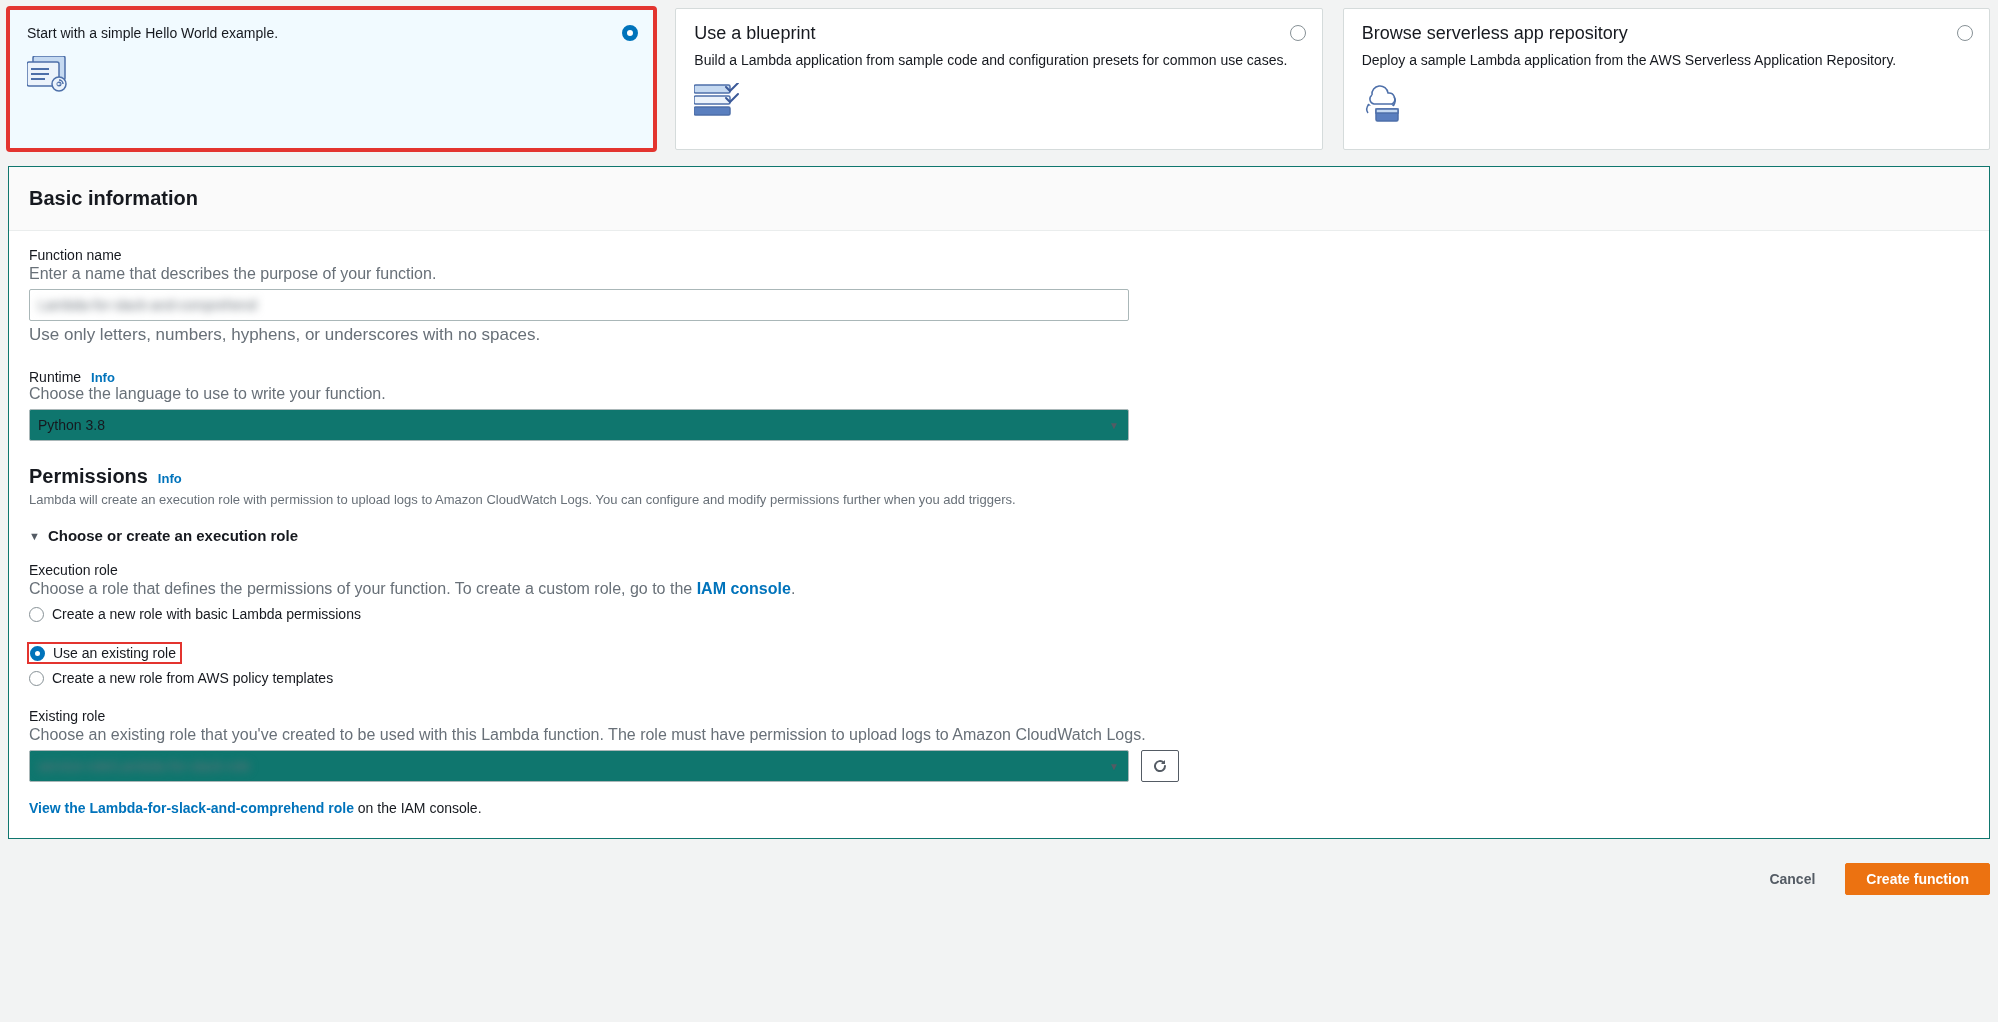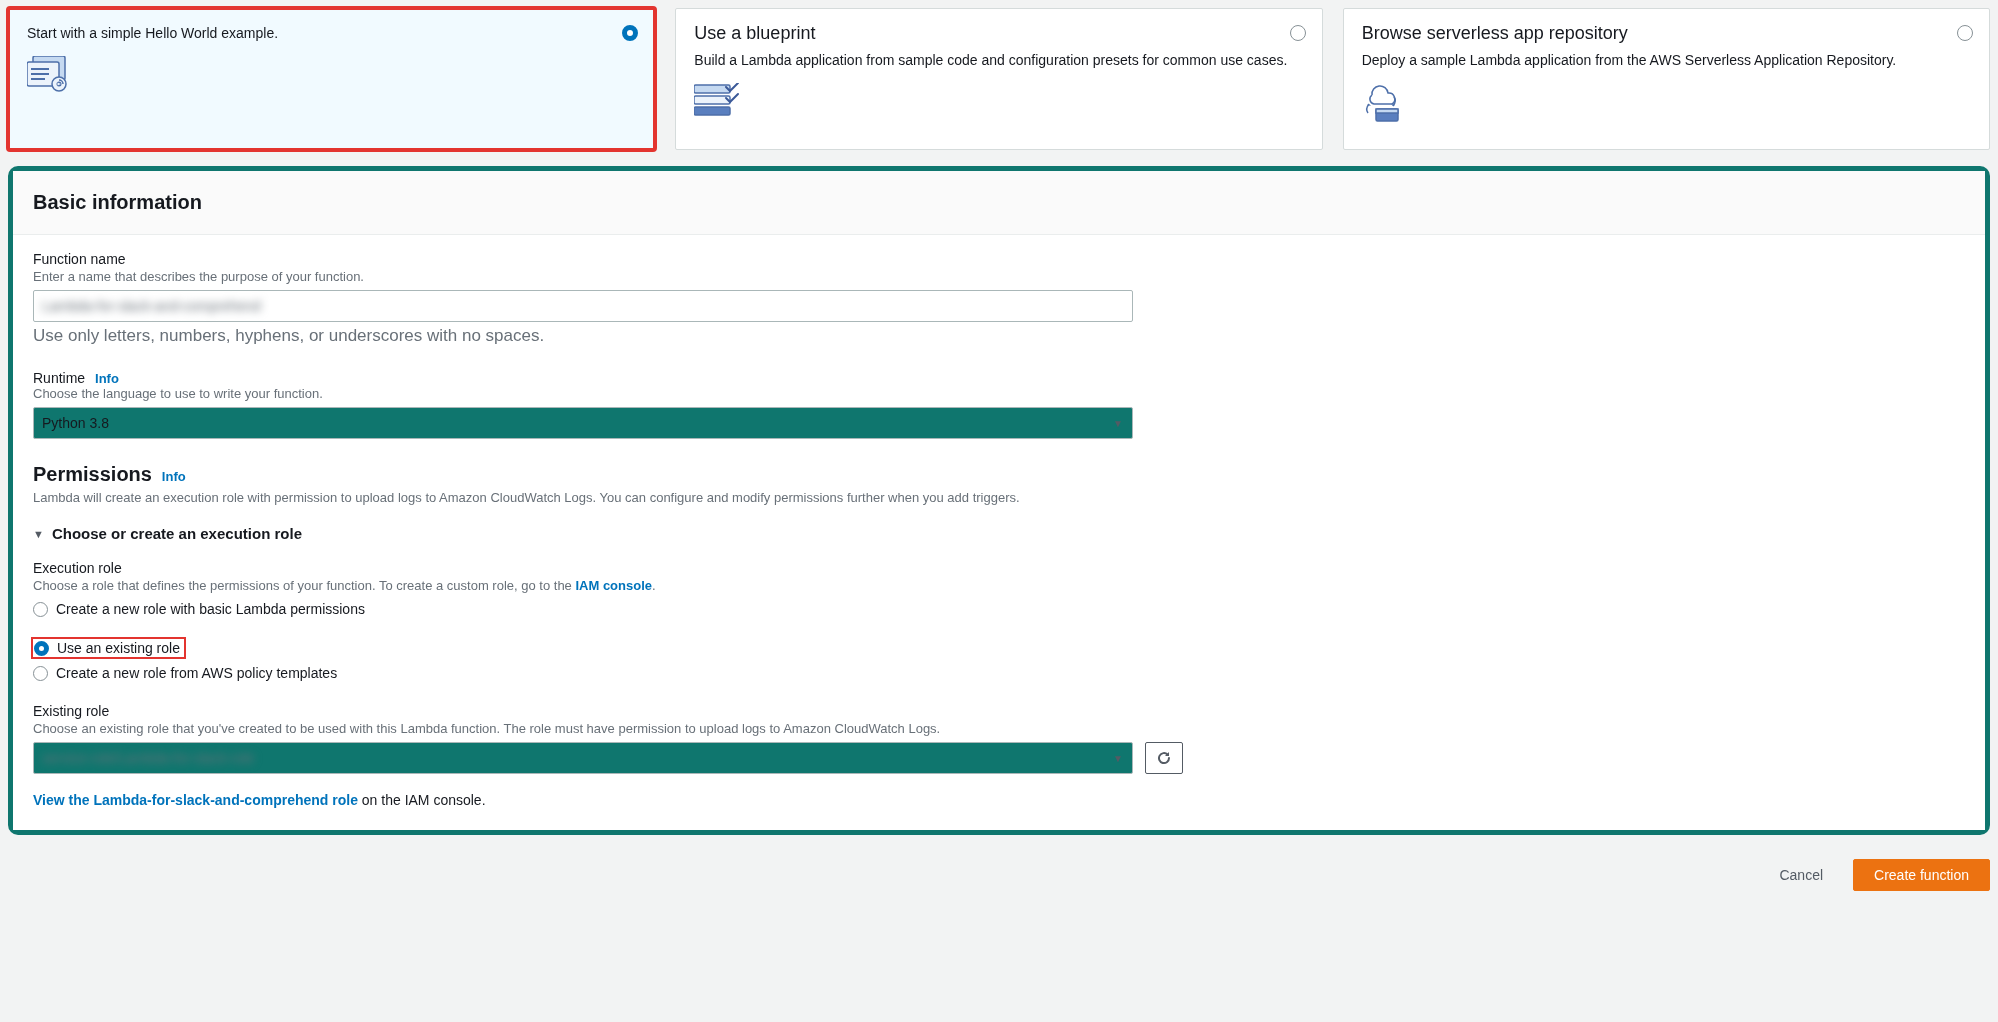--- a/index.html
+++ b/index.html
@@ -59,22 +59,22 @@
     background: #fff;
   }
   .card-icon {
     margin-top: 12px;
   }
   .card-icon svg { display: block; }
 
   .panel {
     margin: 0 8px 8px 8px;
     background: #fafafa;
-    border: 5px solid #0f766e;
-    border-radius: 10px;
+    border: 1px solid #0f766e;
+    border-radius: 0;
   }
   .panel-header {
     padding: 20px 20px 20px 20px;
     border-bottom: 1px solid #eaeded;
     background: #fafafa;
   }
   .panel-title {
     font-size: 20px;
     font-weight: 700;
     color: #16191f;
@@ -85,21 +85,21 @@
     padding: 16px 20px;
   }
   .field { margin-bottom: 24px; }
   .field-label {
     font-size: 14px;
     font-weight: 400;
     color: #16191f;
     margin-bottom: 2px;
   }
   .field-sublabel {
-    font-size: 13px;
+    font-size: 16px;
     color: #687078;
     margin-bottom: 6px;
   }
   .field-hint {
     font-size: 17px;
     color: #687078;
     margin-top: 4px;
   }
   .text-input, .select {
     width: 100%;
@@ -208,21 +208,21 @@
     align-items: center;
     gap: 10px;
     padding: 16px 8px 10px 8px;
     background: #f2f3f3;
   }
   .btn {
     height: 32px;
     padding: 0 20px;
     border-radius: 2px;
     font-size: 14px;
-    font-weight: 400;
+    font-weight: 700;
     cursor: pointer;
     display: inline-flex;
     align-items: center;
   }
   .btn-link {
     background: none;
     border: none;
     color: #545b64;
   }
   .btn-primary {

